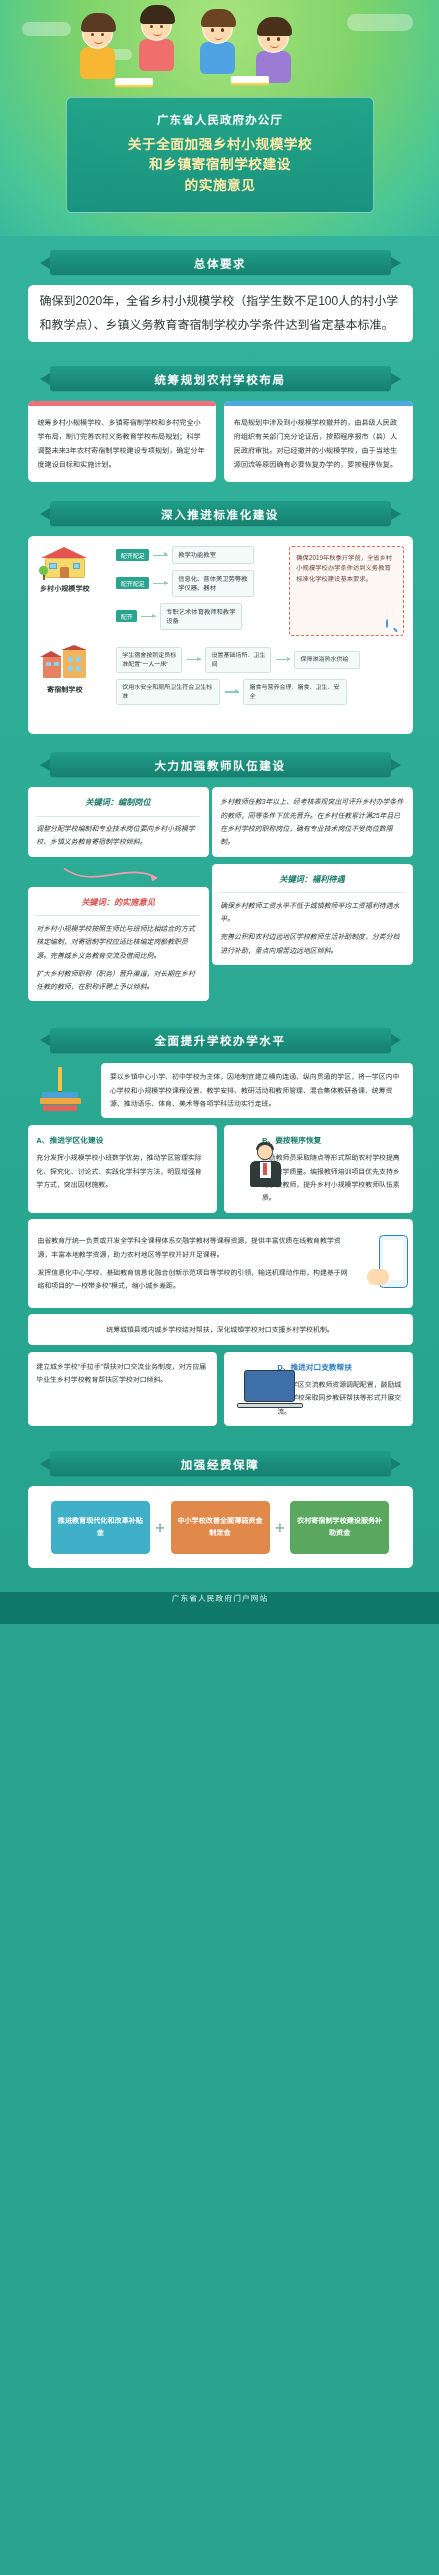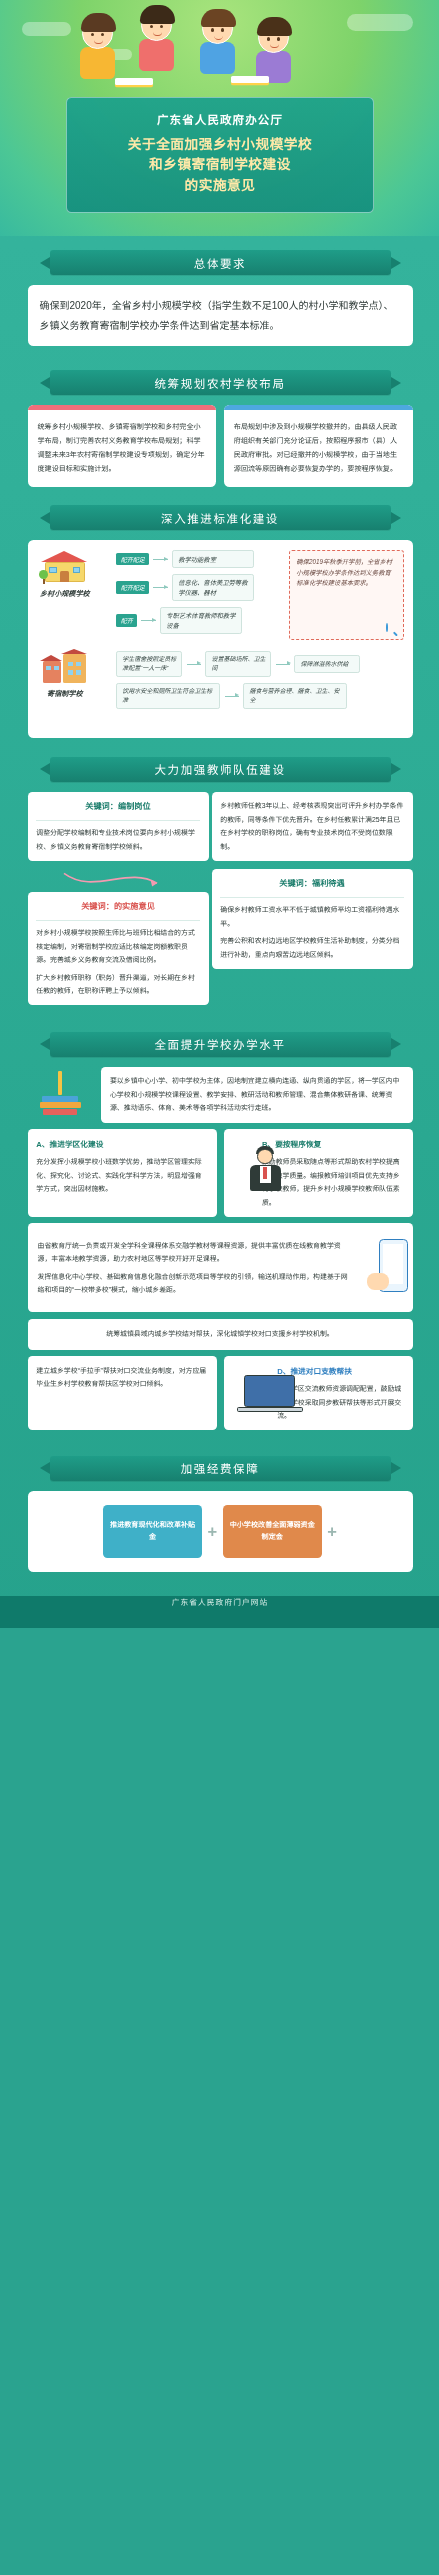--- a/index.html
+++ b/index.html
@@ -112,47 +112,47 @@
   }
   .banner::before, .banner::after {
     content: ""; position: absolute; top: 6.6px;
     width: 0; height: 0;
     border-top: 6px solid transparent;
     border-bottom: 6px solid transparent;
   }
   .banner::before { left: -10px; border-right: 10px solid #17806f; }
   .banner::after  { right: -10px; border-left: 10px solid #17806f; }
   .banner span {
-    color: #fff; font-size: 11.5px; font-weight: normal; letter-spacing: 1.6px;
+    color: #fff; font-size: 11.5px; font-weight: bold; letter-spacing: 1.6px;
   }
 
   .card {
     width: 385px; margin: 0 auto 5.5px auto;
     background: #fff; border-radius: 5.5px;
-    padding: 11px 12px;
+    padding: 5px 12px;
     color: #2f3b38;
-    font-size: 10px; line-height: 1.95;
+    font-size: 12px; line-height: 1.95;
   }
   .two-col {
     width: 385px; margin: 0 auto; display: flex; gap: 7.7px;
   }
   .col {
     flex: 1; background: #fff; border-radius: 5.5px; overflow: hidden;
   }
   .col .col-top { height: 4.4px; }
   .col.pink .col-top { background: #ef6f7b; }
   .col.blue .col-top { background: #4da8e0; }
   .col .col-body { padding: 10px 10px; font-size: 7.1px; line-height: 2; color: #2f3b38; }
 
   
   .std-wrap {
     width: 385px; margin: 0 auto; background: #fff; border-radius: 5.5px;
     padding: 10px 8.8px 12px 8.8px;
   }
-  .std-row { display: flex; gap: 23px; margin-bottom: 11px; font-style: italic; }
+  .std-row { display: flex; gap: 23px; margin-bottom: 11px; }
   .std-icon {
     width: 57px; flex: 0 0 57px; display: flex; flex-direction: column; align-items: center; justify-content: flex-start;
   }
   .std-icon .label {
     font-size: 7.1px; color: #2f3b38; margin-top: 3.3px; font-weight: bold; white-space: nowrap;
   }
   .school-ill {
     width: 51px; height: 34px; position: relative;
   }
   .school-ill .roof {
@@ -216,21 +216,21 @@
     position: absolute; right: 4.4px; bottom: 3.3px; width: 12px; height: 12px;
   }
   .magnifier .lens {
     width: 8.2px; height: 8.2px; border: 1.6px solid #3b9ad9; border-radius: 50%;
   }
   .magnifier .handle {
     position: absolute; right: 0.5px; bottom: 0.5px; width: 5px; height: 1.6px; background: #3b9ad9; transform: rotate(45deg); border-radius: 1.1px;
   }
 
   
-  .teach-wrap { width: 385px; margin: 0 auto; display: flex; gap: 3px; }
+  .teach-wrap { width: 385px; margin: 0 auto; display: flex; gap: 3px; font-style: italic; }
   .teach-left { width: 181px; }
   .teach-right { flex: 1; }
   .kw-card {
     background: #fff; border-radius: 4.4px; padding: 7.7px 8.8px; margin-bottom: 7.7px;
     font-size: 6.9px; line-height: 1.95; color: #2f3b38;
   }
   .kw-title {
     text-align: center; font-size: 8.2px; font-weight: bold; color: #1f7f6e;
     padding-bottom: 4.4px; margin-bottom: 5.5px; border-bottom: 1.1px solid #d9ece7;
   }
@@ -587,20 +587,21 @@
 
   <div class="section">
     <div class="banner">
       <span>加强经费保障</span>
     </div>
     <div class="fund-wrap">
       <div class="fund-item f1">推进教育现代化和改革补贴金</div>
       <div class="plus">+</div>
       <div class="fund-item f2">中小学校改善全面薄弱资金制定会</div>
       <div class="plus">+</div>
+      <div class="fund-item f3">农村寄宿制学校建设服务补助资金</div>
     </div>
   </div>
 
   <div class="spacer"></div>
 
   <div class="footer">
     <span>广东省人民政府门户网站</span>
   </div>
 
 </div>

